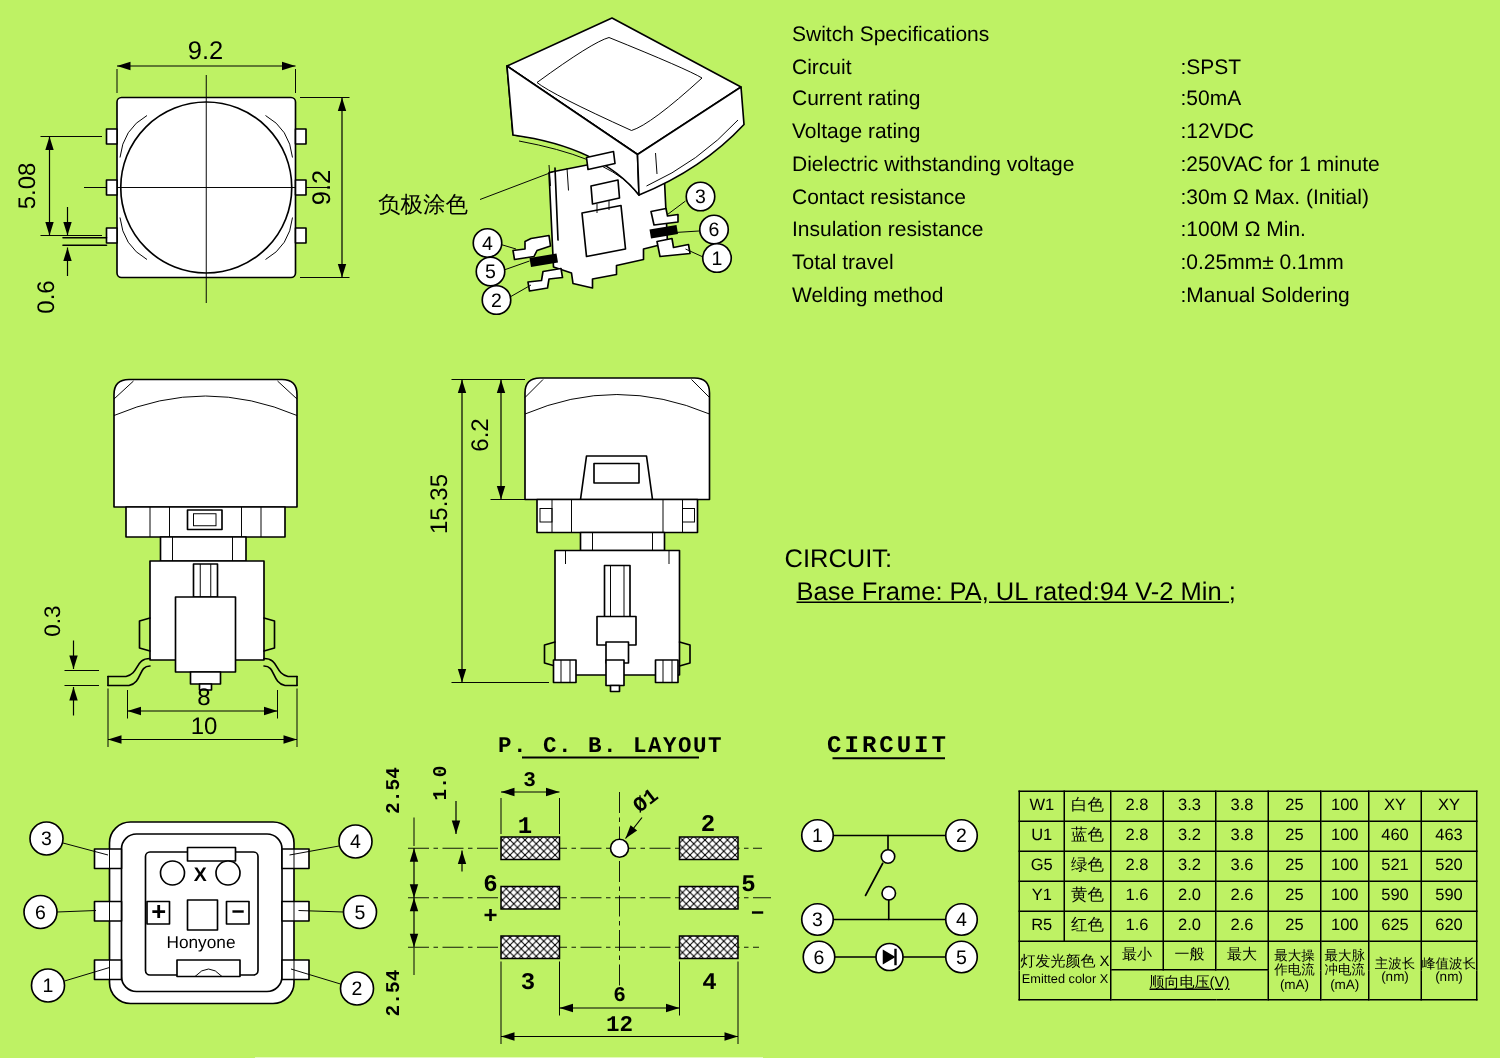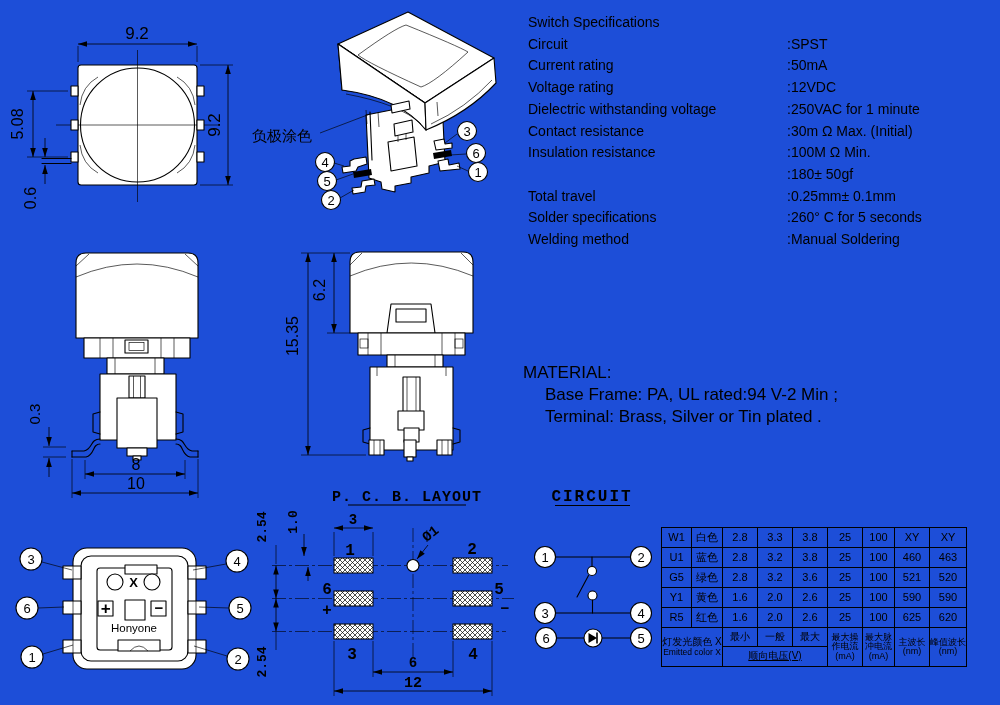--- a/index.html
+++ b/index.html
@@ -1,36 +1,36 @@
 <!DOCTYPE html>
 <html><head>
 <meta charset="utf-8">
 <style>
   html,body{margin:0;padding:0;background:#fff;}
-  #page{position:relative;width:1000px;height:705px;background:#1d4ed8;overflow:hidden;
+  #page{position:relative;width:1000px;height:705px;background:#bef264;overflow:hidden;
         font-family:"Liberation Sans",sans-serif;color:#000;}
   #art{position:absolute;left:0;top:0;}
   
   .s  {fill:#fff;stroke:#000;stroke-width:1.1;stroke-linejoin:round;}
   .sn {fill:none;stroke:#000;stroke-width:1.1;stroke-linejoin:round;stroke-linecap:round;}
   .t  {fill:none;stroke:#000;stroke-width:0.65;}
   .cl {fill:none;stroke:#000;stroke-width:0.6;stroke-dasharray:14 3 3 3;}
   .dim{fill:none;stroke:#000;stroke-width:0.8;}
   .fb {fill:#000;stroke:none;}
   text{fill:#000;stroke:none;font-family:"Liberation Sans",sans-serif;}
   .d15{font-size:15px;} .d16{font-size:16px;} .d17{font-size:17px;}
   .cad{font-family:"Liberation Mono",monospace;font-weight:bold;}
   .c13{font-size:13px;} .c14{font-size:14px;}
   
   .specs{position:absolute;left:528px;top:12px;width:465px;font-size:14px;line-height:21.7px;}
   .spec-label{display:inline-block;width:259px;vertical-align:top;}
   .material{position:absolute;left:523px;top:362px;font-size:17px;line-height:22px;}
-  .material div.ml{margin-left:22px;}
+  .material div.ml{margin-left:8px;text-decoration:underline;}
   
-  .ledtbl{position:absolute;left:661px;top:527px;border-collapse:collapse;table-layout:fixed;}
+  .ledtbl{position:absolute;left:679px;top:527px;border-collapse:collapse;table-layout:fixed;}
   .ledtbl td{border:1px solid #000;text-align:center;vertical-align:middle;padding:0;
              font-size:11px;line-height:1.05;overflow:hidden;}
   .ledtbl tr.r{height:20px;}
   .ledtbl td.h1{font-size:10px;height:18px;margin-left:15px;}
   .ledtbl td.h2{font-size:10px;height:19px;text-decoration:underline;}
   .ledtbl td.hw{font-size:9px;line-height:1.05;}
   .ledtbl td.nm .cn{font-size:10px;display:block;}
   .ledtbl td.nm .en{font-size:8.5px;display:block;}
 </style>
 </head>
@@ -374,30 +374,27 @@
 </svg>
 
 <div class="specs">
   <div>Switch Specifications</div>
   <div><span class="spec-label">Circuit</span><span>:SPST</span></div>
   <div><span class="spec-label">Current rating</span><span>:50mA</span></div>
   <div><span class="spec-label">Voltage rating</span><span>:12VDC</span></div>
   <div><span class="spec-label">Dielectric withstanding voltage</span><span>:250VAC for 1 minute</span></div>
   <div><span class="spec-label">Contact resistance</span><span>:30m Ω  Max. (Initial)</span></div>
   <div><span class="spec-label">Insulation resistance</span><span>:100M Ω  Min.</span></div>
-  <div><span class="spec-label"></span><span>:180± 50gf</span></div>
   <div><span class="spec-label">Total travel</span><span>:0.25mm± 0.1mm</span></div>
-  <div><span class="spec-label">Solder specifications</span><span>:260° C for 5 seconds</span></div>
   <div><span class="spec-label">Welding method</span><span>:Manual Soldering</span></div>
 </div>
 
 <div class="material">
-  <div>MATERIAL:</div>
+  <div>CIRCUIT:</div>
   <div class="ml">Base Frame: PA, UL rated:94 V-2 Min ;</div>
-  <div class="ml">Terminal: Brass, Silver or Tin plated .</div>
 </div>
 
 <table class="ledtbl">
   <colgroup>
     <col style="width:30px">
         <col style="width:31px">
         <col style="width:35px">
         <col style="width:35px">
     <col style="width:35px">
         <col style="width:35px">

